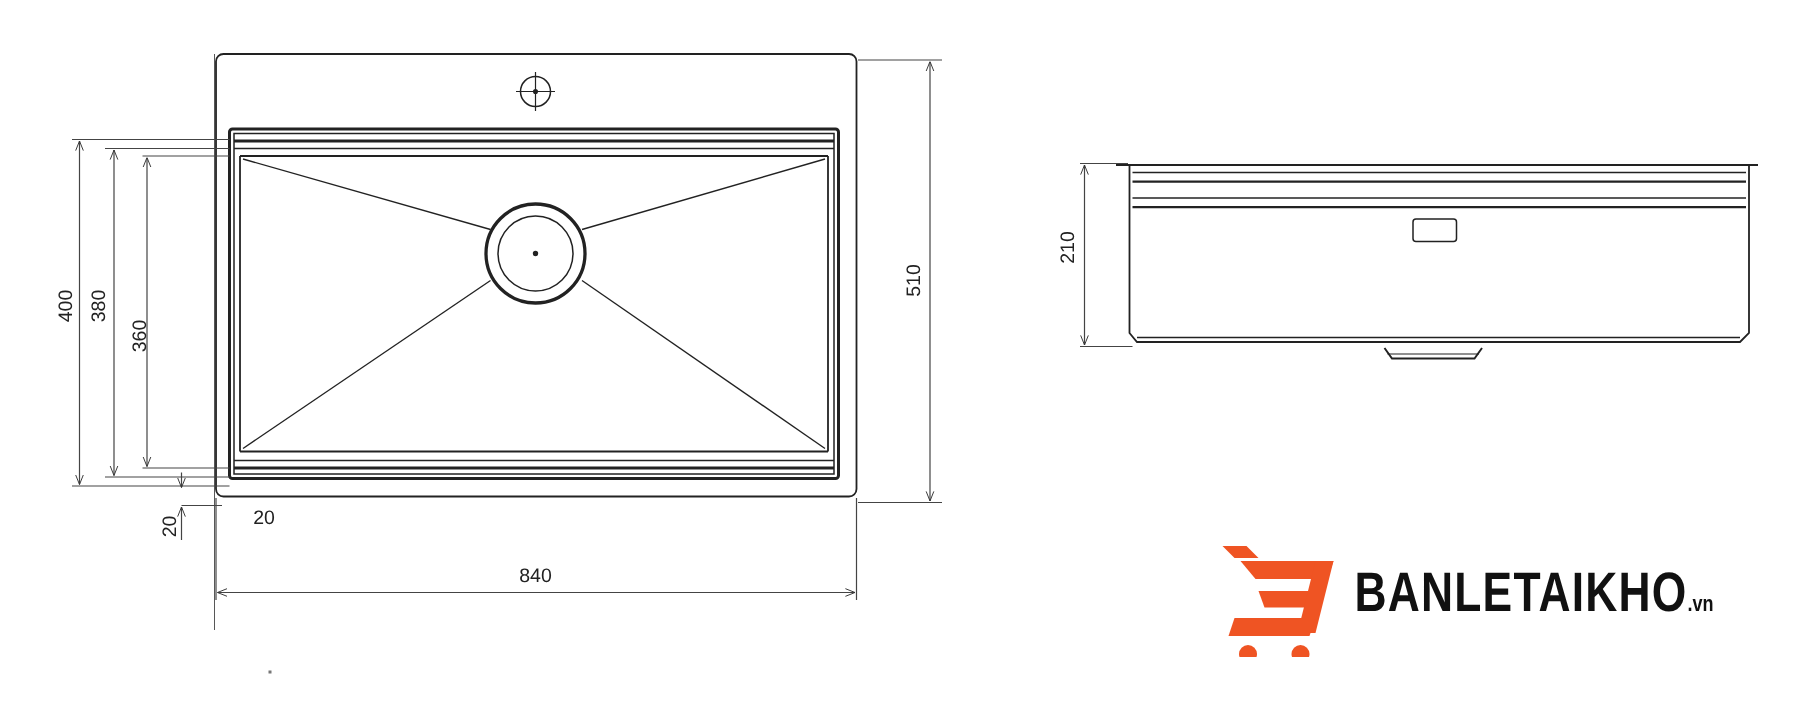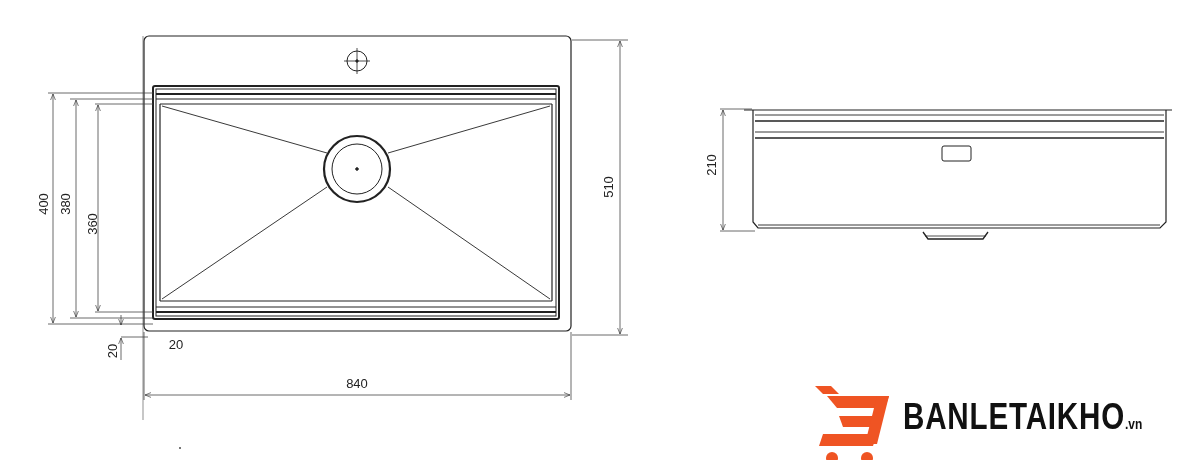--- a/index.html
+++ b/index.html
@@ -1,19 +1,19 @@
 <!DOCTYPE html>
 <html><head>
   <meta charset="utf-8">
   <style>
     html, body { margin: 0; padding: 0; background: #ffffff; }
     body { width: 1200px; height: 470px; position: relative; overflow: hidden; font-family: "Liberation Sans", sans-serif; }
     #drawing { position: absolute; left: 0; top: 0; }
     .dim-text { font-family: "Liberation Sans", sans-serif; font-size: 13px; fill: #222; }
-    .logo { position: absolute; left: 813px; top: 380px; width: 380px; height: 80px; }
+    .logo { position: absolute; left: 813px; top: 358px; width: 380px; height: 80px; }
     .logo-text { position: absolute; left: 90px; top: 16px; font-family: "Liberation Sans", sans-serif; font-weight: 700; font-size: 37px; letter-spacing: 1px; color: #111; transform: scaleX(0.8); transform-origin: left center; white-space: nowrap; }
     .logo-text .suffix { font-size: 15px; letter-spacing: 0; font-weight: 700; }
   </style>
 </head>
 <body>
 
 <svg id="drawing" width="1200" height="470" viewBox="0 0 1200 470" xmlns="http://www.w3.org/2000/svg">
   <defs>
     <marker id="arr" viewBox="0 0 10 10" refX="10" refY="5" markerWidth="8" markerHeight="8" orient="auto-start-reverse">
       <path d="M0,1 L10,5 L0,9" fill="none" stroke="#333" stroke-width="1"></path>

